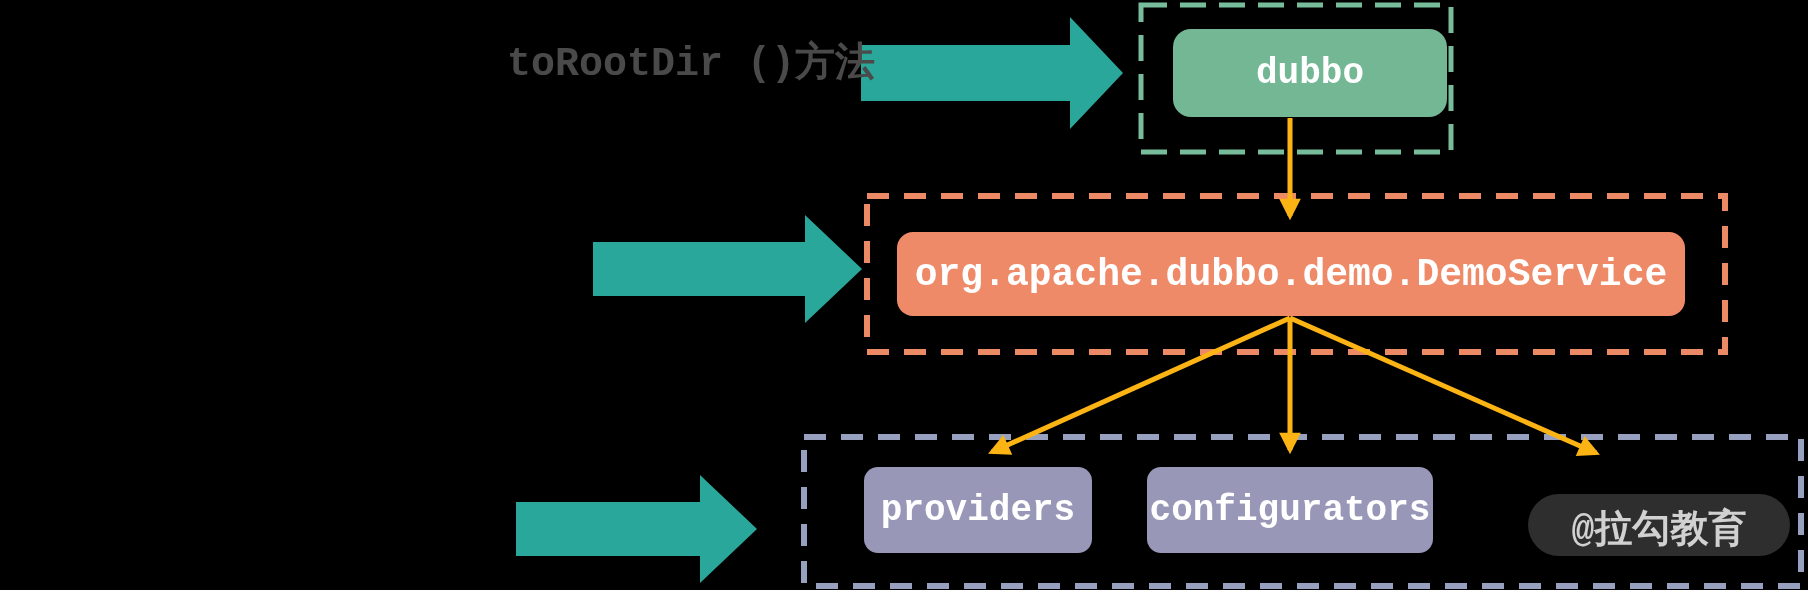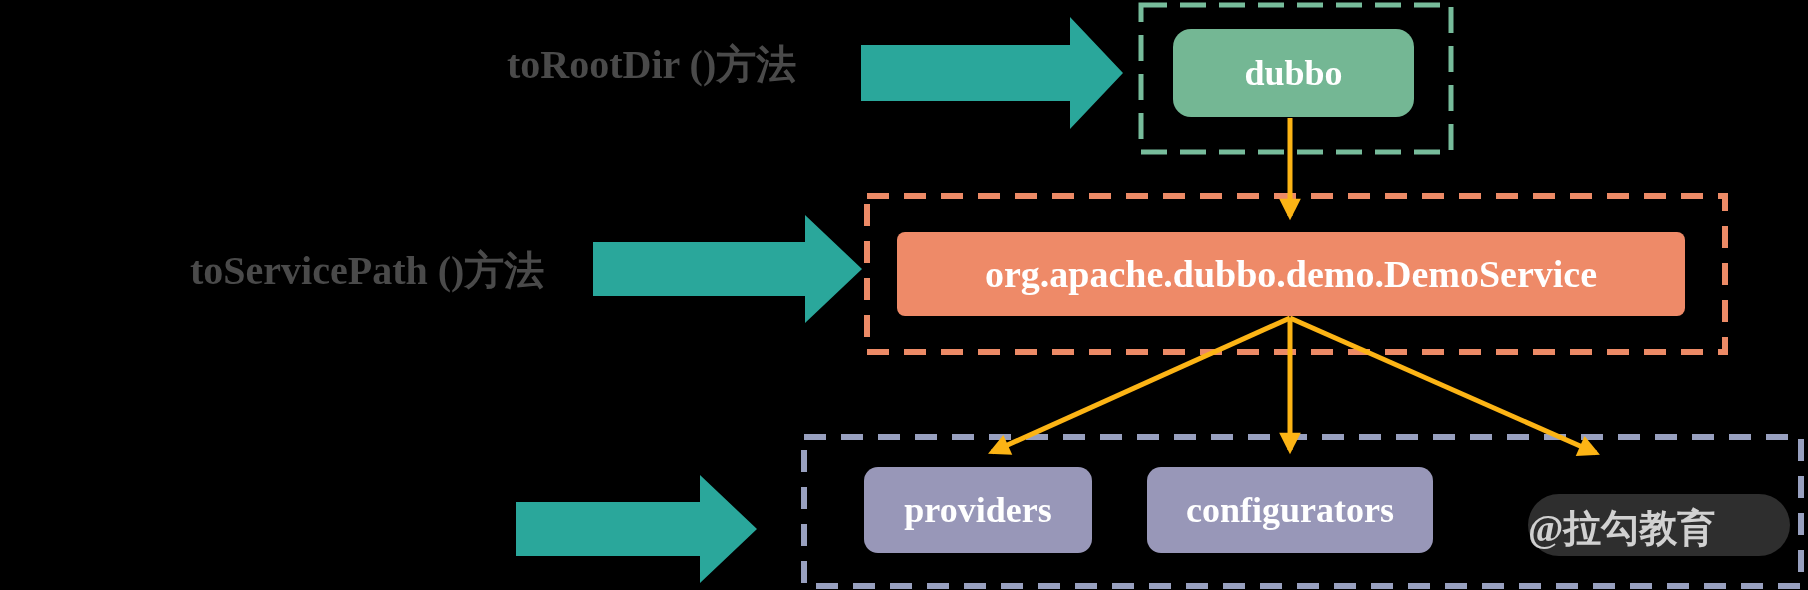--- a/index.html
+++ b/index.html
@@ -2,61 +2,61 @@
 <html><head>
 <meta charset="utf-8">
 <style>
   html, body { margin: 0; padding: 0; background: #000; }
   .canvas {
     position: relative;
     width: 1808px;
     height: 590px;
     background: #000000;
     overflow: hidden;
-    font-family: Liberation Serif, serif;
+    font-family: Liberation Mono, monospace;
   }
   .layer { position: absolute; left: 0; top: 0; }
   .method-label {
     position: absolute;
     font-size: 40px;
     font-weight: 700;
     color: #4A4A4A;
     white-space: nowrap;
     line-height: 1;
   }
   .node {
     position: absolute;
     display: flex;
     align-items: center;
     justify-content: center;
     color: #FFFFFF;
     font-weight: 700;
     white-space: nowrap;
   }
   .node-root {
-    left: 1173px; top: 29px; width: 241px; height: 88px;
+    left: 1173px; top: 29px; width: 274px; height: 88px;
     background: #74B794; border-radius: 18px; font-size: 36px;
   }
   .node-service {
     left: 897px; top: 232px; width: 788px; height: 84px;
-    background: #EE8A68; border-radius: 8px; font-size: 38px;
+    background: #EE8A68; border-radius: 16px; font-size: 38px;
   }
   .node-category {
     top: 467px; height: 86px;
     background: #9897B8; border-radius: 14px; font-size: 36px;
   }
   .node-providers     { left: 864px;  width: 228px; }
   .node-configurators { left: 1147px; width: 286px; }
   .node-routers       { left: 1490px; width: 253px; }
   .watermark-pill {
     position: absolute;
     left: 1528px; top: 494px; width: 262px; height: 62px;
     background: rgba(255,255,255,0.18);
     border-radius: 31px;
-    display: flex; align-items: center; 
+    display: flex; align-items: center; justify-content: center;
   }
   .watermark-text {
     font-size: 38px;
     font-weight: 700;
     color: rgba(255,255,255,0.78);
     white-space: nowrap;
     margin-top: 6px;
   }
 </style>
 </head>
@@ -79,21 +79,20 @@
     <polygon points="593,242 805,242 805,215 862,269 805,323 805,296 593,296" fill="#2AA79B"></polygon>
     <polygon points="516,502 700,502 700,475 757,529 700,583 700,556 516,556" fill="#2AA79B"></polygon>
 
     <line x1="1290" y1="118" x2="1290" y2="216" stroke="#FCB415" stroke-width="5" marker-end="url(#yhead)"></line>
     <line x1="1290" y1="318" x2="1290" y2="450" stroke="#FCB415" stroke-width="5" marker-end="url(#yhead)"></line>
     <line x1="1290" y1="318" x2="992" y2="452" stroke="#FCB415" stroke-width="5" marker-end="url(#yhead)"></line>
     <line x1="1290" y1="318" x2="1596" y2="453" stroke="#FCB415" stroke-width="5" marker-end="url(#yhead)"></line>
   </svg>
 
   <div class="method-label" style="left:507px; top:45px;">toRootDir ()方法</div>
-  <div class="method-label" style="left:190px; top:251px;">toServicePath ()方法</div>
 
   <div class="node node-root">dubbo</div>
   <div class="node node-service">org.apache.dubbo.demo.DemoService</div>
   <div class="node node-category node-providers">providers</div>
   <div class="node node-category node-configurators">configurators</div>
 
   <div class="watermark-pill">
     <span class="watermark-text">@拉勾教育</span>
   </div>
 

